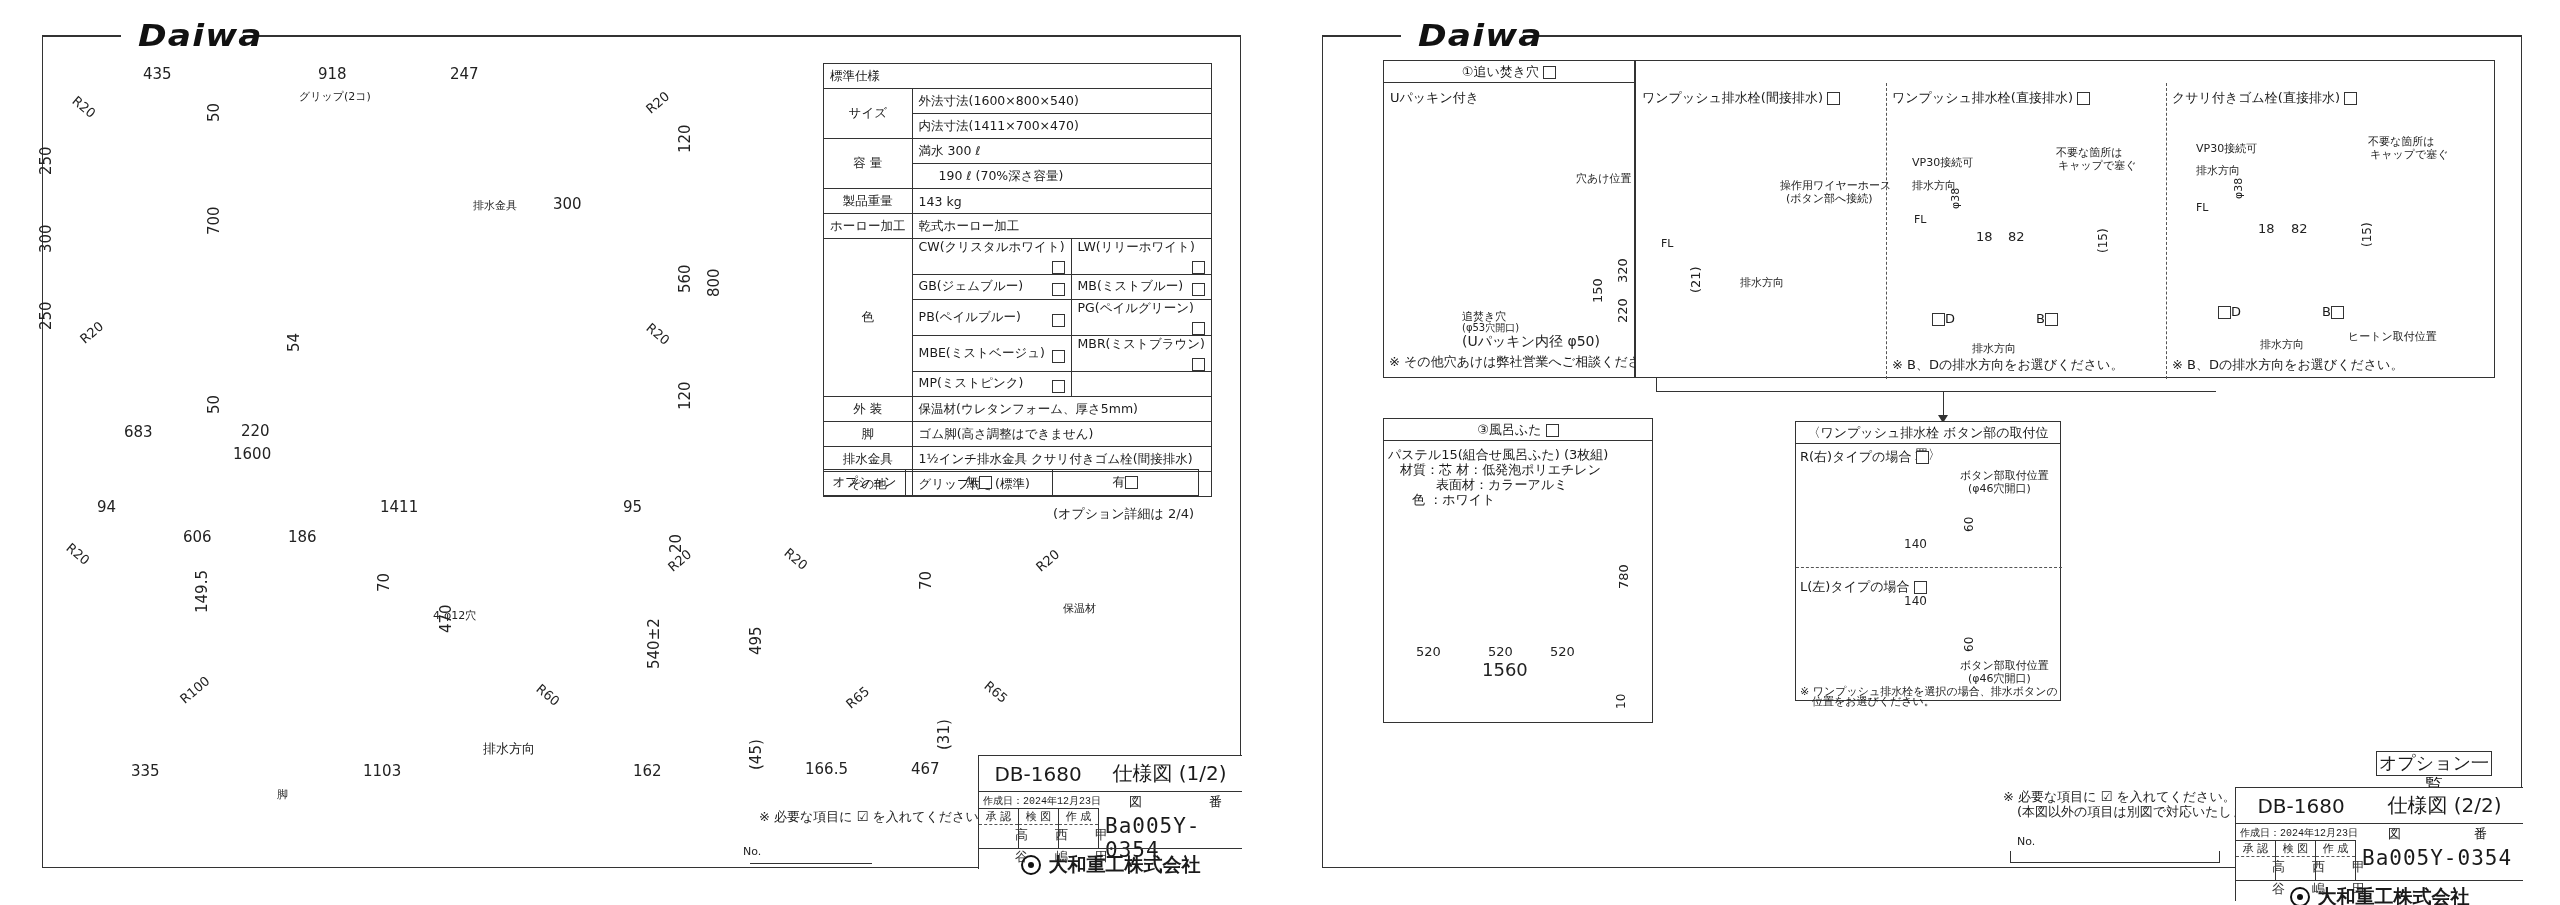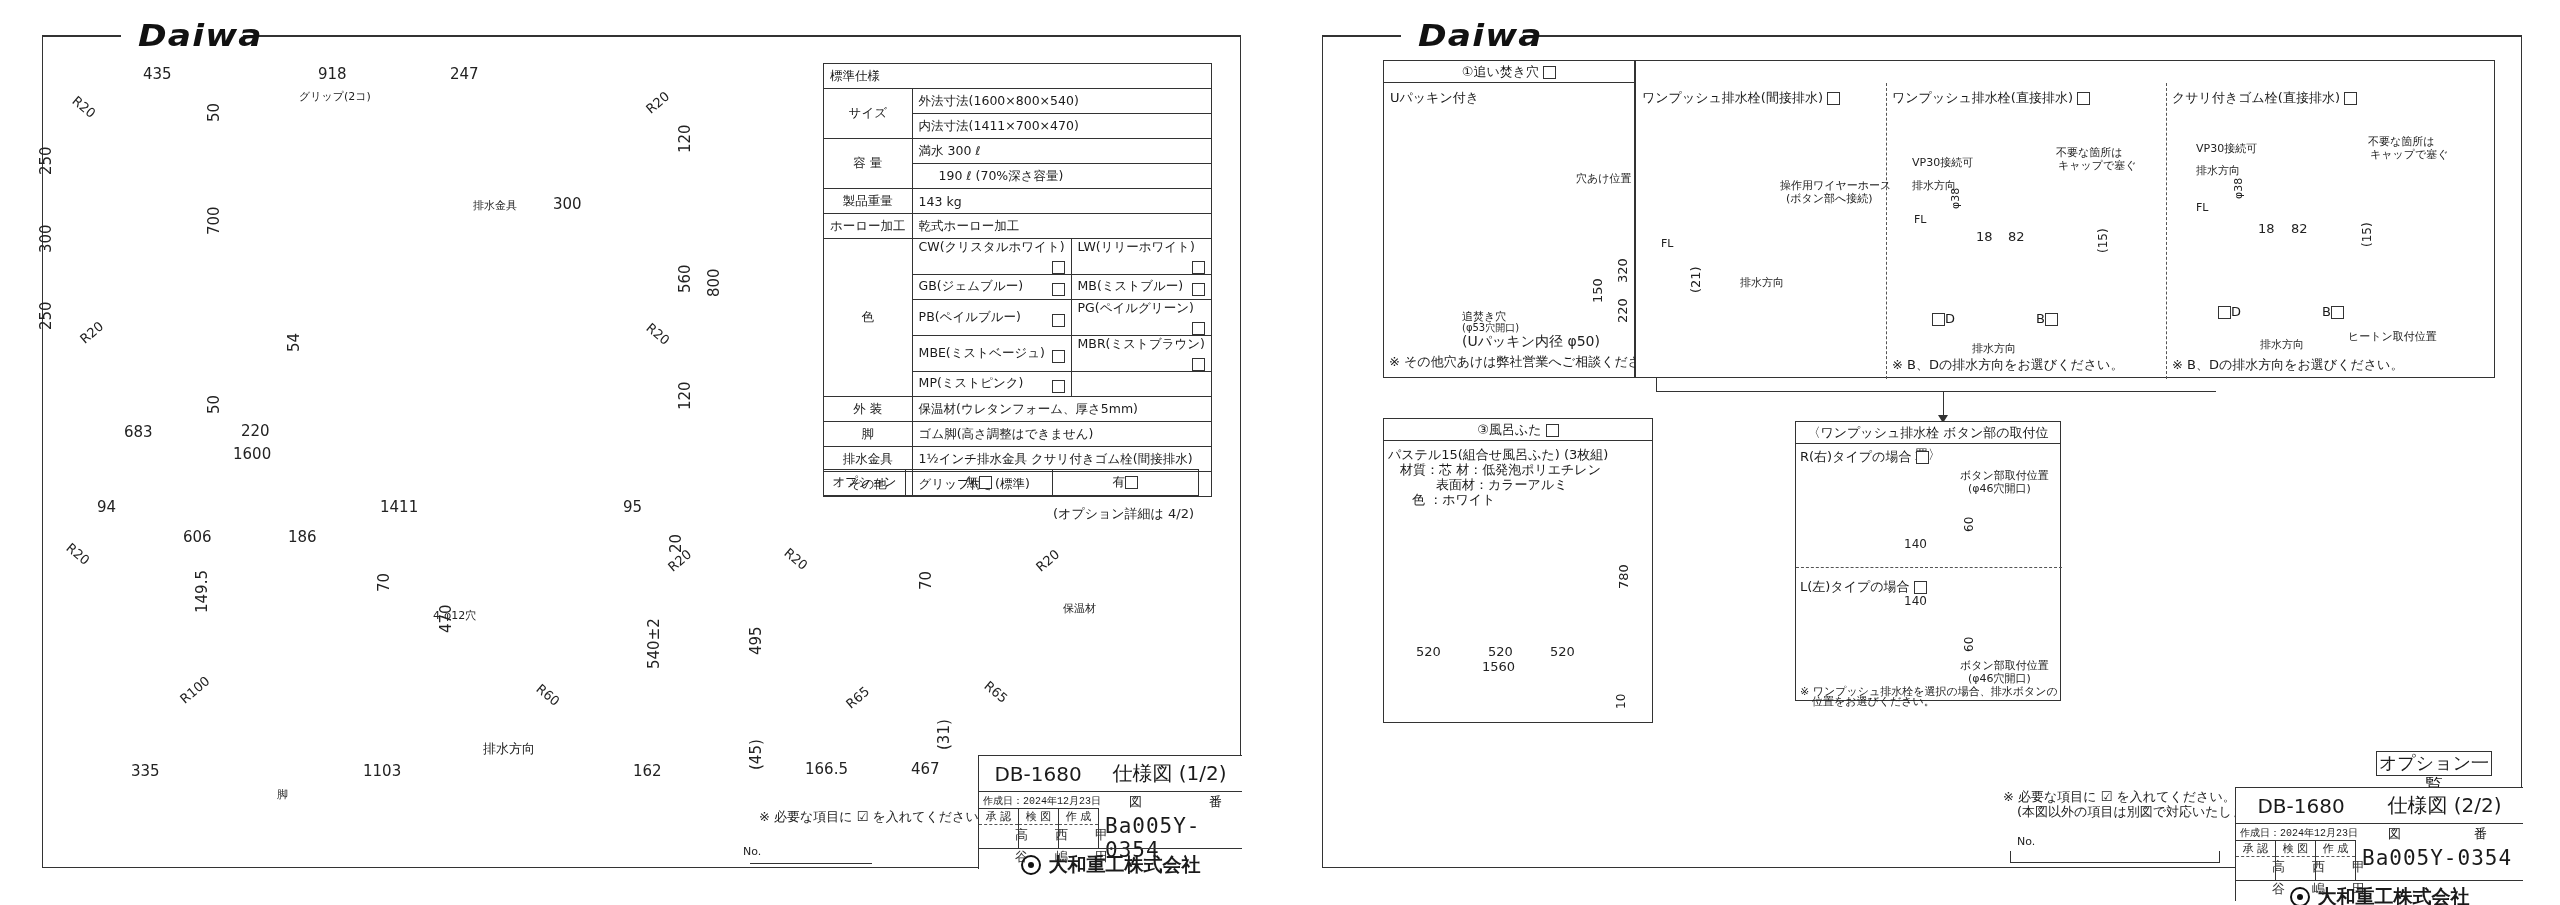--- a/index.html
+++ b/index.html
@@ -235,21 +235,21 @@
 
   <table class="opt">
     <tbody>
         <tr>
       <td style="width:82px">オプション</td>
       <td><span>無</span><span class="cbx"></span></td>
       <td><span>有</span><span class="cbx"></span></td>
     </tr>
   </tbody>
     </table>
-  <div class="note-m" style="left:1010px;top:470px">(オプション詳細は 4/2)</div>
+  <div class="note-m" style="left:1010px;top:470px">(オプション詳細は 2/4)</div>
 
   <div class="note-m" style="left:716px;top:773px">※ 必要な項目に ☑ を入れてください。</div>
   <div class="note" style="left:700px;top:810px">No.</div>
   <div class="abs" style="left:696px;top:828px;width:122px;border-top:1px solid #333"></div>
 
   <div class="tb" style="left:935px;top:720px;width:264px;height:114px;border-right:none;border-bottom:none">
     <div class="tb-title">
       <span>DB-1680</span>
       <span>仕様図 (1/2)</span>
     </div>
@@ -405,21 +405,21 @@
         <line x1="85" y1="108" x2="85" y2="204"></line>
         <line x1="22" y1="210" x2="22" y2="260" stroke-width="0.8"></line>
         <line x1="214" y1="210" x2="214" y2="260" stroke-width="0.8"></line>
         <line x1="22" y1="255" x2="214" y2="255" stroke-width="0.8"></line>
         <line x1="244" y1="108" x2="244" y2="204" stroke-width="0.8"></line>
       </g>
     </svg>
     <div class="dim" style="left:32px;top:225px;font-size:13px">520</div>
     <div class="dim" style="left:104px;top:225px;font-size:13px">520</div>
     <div class="dim" style="left:166px;top:225px;font-size:13px">520</div>
-    <div class="dim" style="left:98px;top:240px;font-size:13px">1560</div>
+    <div class="dim" style="left:98px;top:240px;font-size:18px">1560</div>
     <div class="dim v" style="left:232px;top:170px;font-size:13px">780</div>
     <div class="dim v" style="left:230px;top:290px;font-size:12px">10</div>
   </div>
 
   <div class="box" style="left:472px;top:386px;width:266px;height:280px">
     <div class="box-h">〈ワンプッシュ排水栓 ボタン部の取付位置〉</div>
     <div class="lbl13" style="left:4px;top:26px"><span>R(右)タイプの場合</span> <span class="cbx"></span></div>
     <div class="note" style="left:164px;top:46px">ボタン部取付位置</div>
     <div class="note" style="left:172px;top:59px">(φ46穴開口)</div>
     <svg width="0" height="0" style="left:0;top:0">

